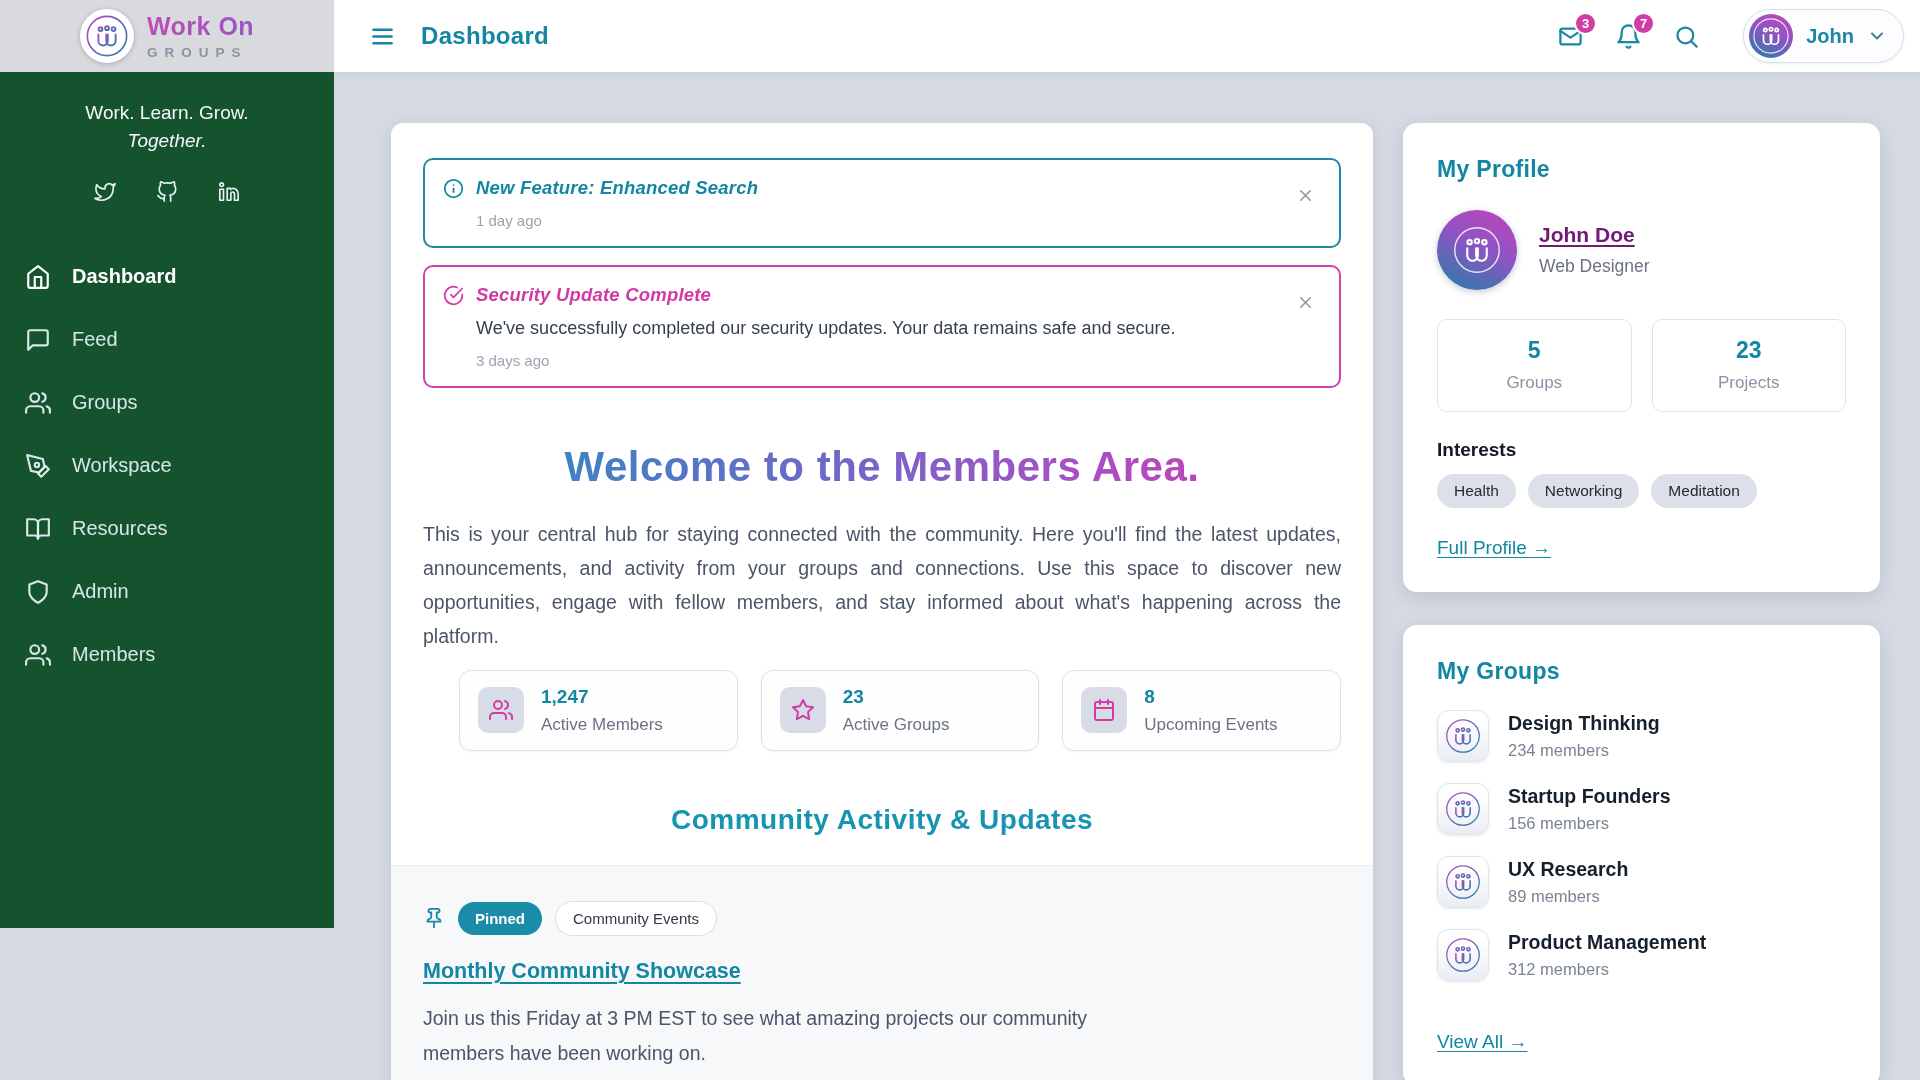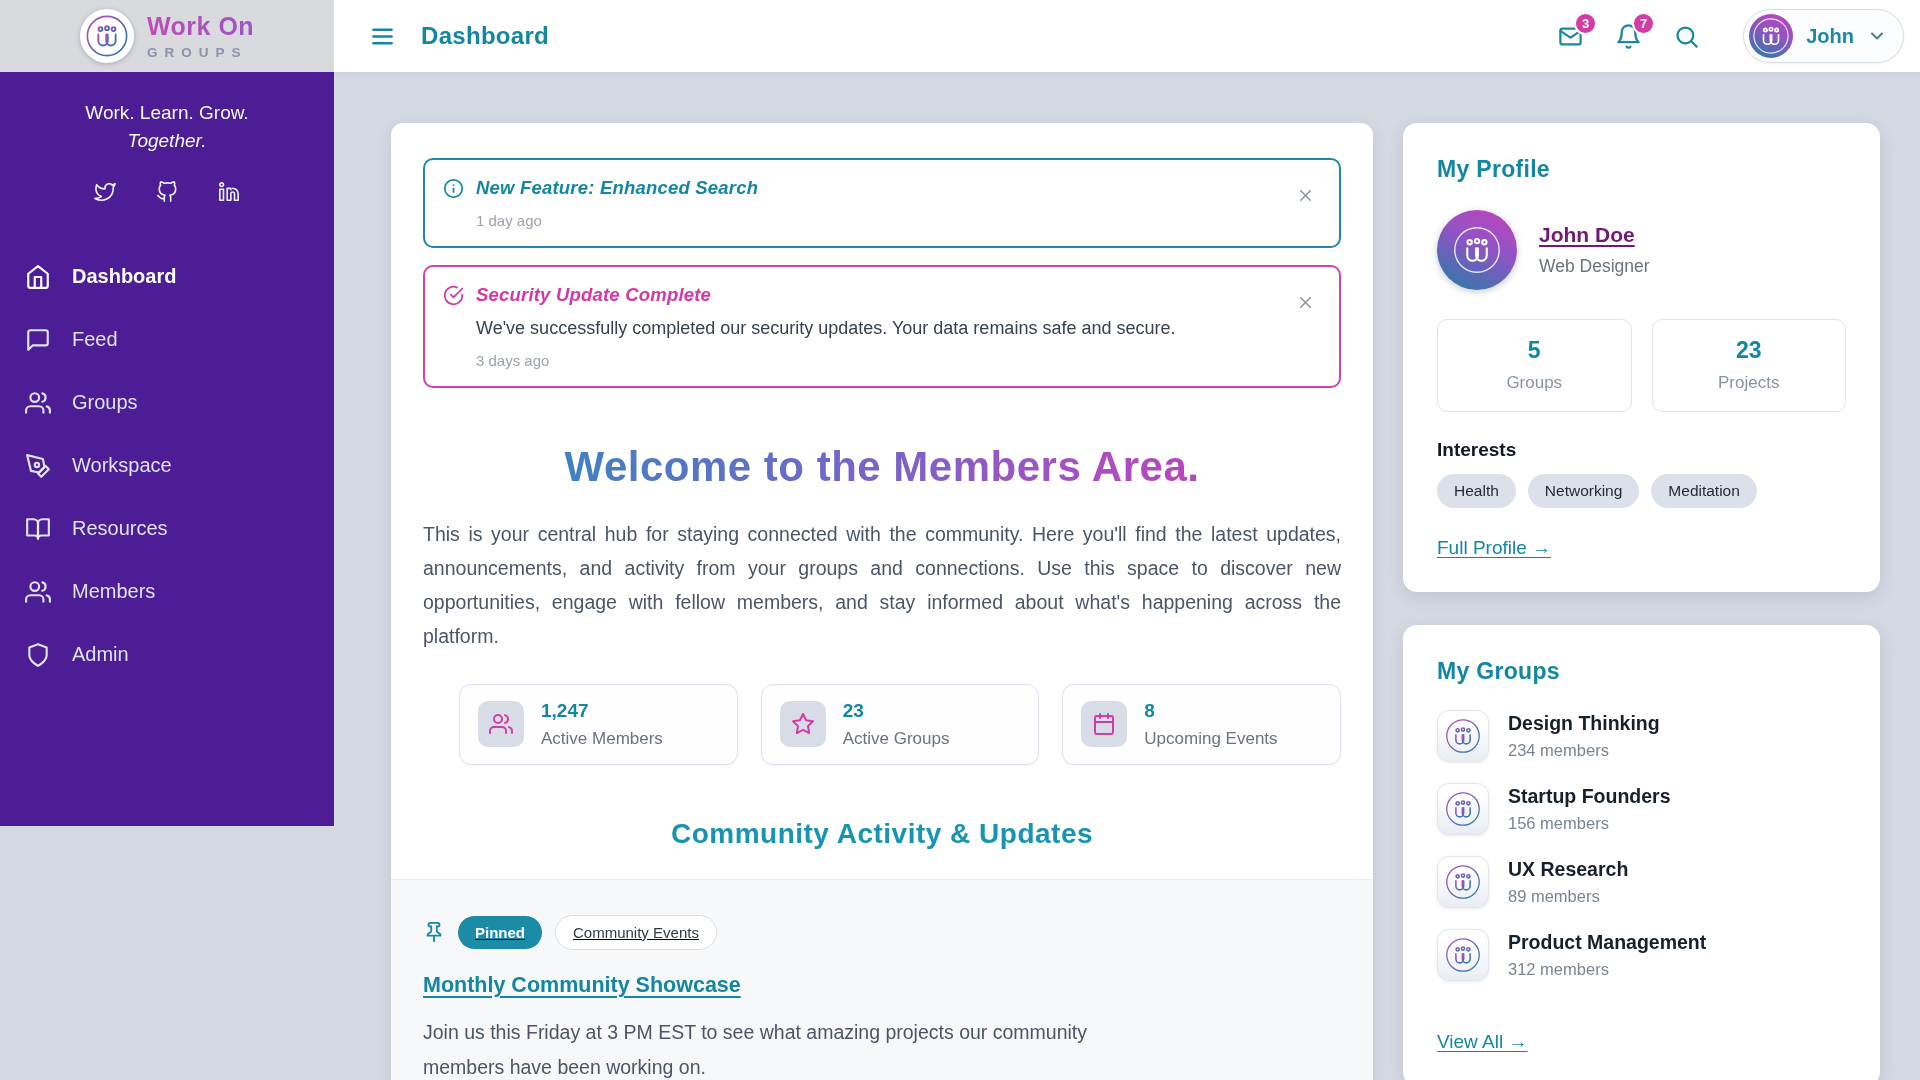--- a/index.html
+++ b/index.html
@@ -1,20 +1,20 @@
 <!DOCTYPE html>
 <html><head>
 <meta charset="utf-8">
 <style>
   * { margin:0; padding:0; box-sizing:border-box; }
   html,body { width:1920px; height:1080px; overflow:hidden; font-family:"Liberation Sans", sans-serif; background:#D4D9E2; }
   svg { display:block; }
 
   
-  .sidebar { position:absolute; left:0; top:0; width:334px; height:826px; background:#4c1d95; z-index:6; }
+  .sidebar { position:absolute; left:0; top:0; width:334px; height:928px; background:#14532d; z-index:6; }
   .logo-band { height:72px; background:#D8DADE; display:flex; align-items:center; justify-content:center; gap:13px; }
   .logo-circle { width:54px; height:54px; background:#fff; border-radius:50%; box-shadow:0 1px 5px rgba(20,30,60,.25); display:flex; align-items:center; justify-content:center; }
   .brand-primary { font-size:25px; font-weight:700; background:linear-gradient(90deg,#C04BB4,#9A56C6); -webkit-background-clip:text; background-clip:text; color:transparent; letter-spacing:.5px; }
   .brand-secondary { margin-top:4px; font-size:13.5px; letter-spacing:7px; color:#8D92A6; font-weight:600; }
   .tagline { margin-top:27px; text-align:center; color:#F2F8FA; font-size:19px; line-height:1.45; }
   .tagline-line2 { font-style:italic; }
   .socials { margin-top:27px; display:flex; justify-content:center; gap:40px; color:#E8F2F5; }
   .socials svg { width:22px; height:22px; cursor:pointer; }
   .nav { margin-top:42px; padding-left:25px; }
   .nav-item { display:flex; align-items:center; gap:21px; height:63px; color:rgba(233,243,247,.92); font-size:20px; cursor:pointer; }
@@ -48,31 +48,31 @@
   .alert-body { margin:12px 0 0 33px; font-size:18px; color:#374151; }
   .alert-time { margin:13px 0 0 33px; font-size:15px; color:#9CA3AF; }
   .alert-close { position:absolute; top:26px; right:24px; width:19px; height:19px; color:#8E98A5; cursor:pointer; }
   .alert-close svg { width:19px; height:19px; }
 
   .welcome-title { margin-top:55px; text-align:center; font-size:42px; font-weight:700; letter-spacing:.5px;
     background:linear-gradient(90deg,#3488C1 8%,#6F68C8 45%,#A94FC4 72%,#C73DB4 95%);
     -webkit-background-clip:text; background-clip:text; color:transparent; }
   .welcome-body { margin:27px auto 0; font-size:19.5px; line-height:1.74; color:#4A5568; text-align:justify; }
 
-  .stats-row { margin-top:30px; display:flex; gap:23px;padding-left:36px; }
+  .stats-row { margin-top:16px; display:flex; gap:23px;padding-left:36px; }
   .stat-card { flex:1; display:flex; align-items:center; gap:17px; border:1.5px solid #DCE2EB; border-radius:12px; padding:15px 18px; background:#FEFEFF; box-shadow:0 1px 3px rgba(35,48,77,.05); }
   .stat-icon { width:46px; height:46px; border-radius:10px; background:#D7DCE6; color:#D23DA5; display:flex; align-items:center; justify-content:center; flex:none; }
   .stat-icon svg { width:24px; height:24px; }
   .stat-value { font-size:19px; font-weight:700; color:#1386A2; }
   .stat-label { margin-top:7px; font-size:17px; color:#6B7280; }
 
   .activity-heading { margin-top:53px; text-align:center; font-size:28px; font-weight:700; color:#1794B2; letter-spacing:.5px; }
 
   .pinned-section { margin-top:29px; background:#F7F8FA; border-top:1px solid #E9ECF0; padding:35px 32px 80px; }
-  .pin-row { display:flex; align-items:center; gap:13px;text-decoration:underline; }
+  .pin-row { display:flex; align-items:center; gap:13px; }
   .pin-icon { width:22px; height:22px; color:#1489A6; }
   .badge-pinned { background:#1A8CA8; color:#fff; font-size:15px; font-weight:700; padding:8px 17px; border-radius:999px; }
   .badge-tag { background:#fff; border:1px solid #D8DDE3; color:#2F3945; font-size:15px; padding:8px 17px; border-radius:999px; }
   .post-title { display:inline-block; margin-top:23px; font-size:21.5px; font-weight:700; color:#1386A2; text-decoration:underline; text-underline-offset:4px; cursor:pointer; }
   .post-body { margin-top:17px; font-size:19.5px; line-height:1.8; color:#4A5568; max-width:728px; }
 
   
   .right-col { width:477px; display:flex; flex-direction:column; gap:33px; }
   .panel { background:#fff; border-radius:14px; box-shadow:0 5px 18px rgba(35,48,77,.12); padding:33px 34px; }
   .panel-heading { font-size:23px; font-weight:700; color:#1386A2; letter-spacing:.3px; }
@@ -182,32 +182,32 @@
     </div>
     <div class="nav-item">
       <svg viewBox="0 0 24 24" fill="none" stroke="currentColor" stroke-width="2" stroke-linecap="round" stroke-linejoin="round">
           <path d="M2 3h6a4 4 0 0 1 4 4v14a3 3 0 0 0-3-3H2z"></path>
           <path d="M22 3h-6a4 4 0 0 0-4 4v14a3 3 0 0 1 3-3h7z"></path>
         </svg>
       <span>Resources</span>
     </div>
     <div class="nav-item">
       <svg viewBox="0 0 24 24" fill="none" stroke="currentColor" stroke-width="2" stroke-linecap="round" stroke-linejoin="round">
+          <path d="M12 22s8-4 8-10V5l-8-3-8 3v7c0 6 8 10 8 10z"></path>
+        </svg>
+      <span>Admin</span>
+    </div>
+    <div class="nav-item">
+      <svg viewBox="0 0 24 24" fill="none" stroke="currentColor" stroke-width="2" stroke-linecap="round" stroke-linejoin="round">
           <path d="M17 21v-2a4 4 0 0 0-4-4H5a4 4 0 0 0-4 4v2"></path>
           <circle cx="9" cy="7" r="4"></circle>
           <path d="M23 21v-2a4 4 0 0 0-3-3.87"></path>
           <path d="M16 3.13a4 4 0 0 1 0 7.75"></path>
         </svg>
       <span>Members</span>
-    </div>
-    <div class="nav-item">
-      <svg viewBox="0 0 24 24" fill="none" stroke="currentColor" stroke-width="2" stroke-linecap="round" stroke-linejoin="round">
-          <path d="M12 22s8-4 8-10V5l-8-3-8 3v7c0 6 8 10 8 10z"></path>
-        </svg>
-      <span>Admin</span>
     </div>
   </div>
 </div>
 
 <div class="topbar">
   <span class="hamburger">
     <svg viewBox="0 0 24 24" fill="none" stroke="currentColor" stroke-width="2.4" stroke-linecap="round">
         <line x1="4" y1="6" x2="20" y2="6"></line>
         <line x1="4" y1="12" x2="20" y2="12"></line>
         <line x1="4" y1="18" x2="20" y2="18"></line>

